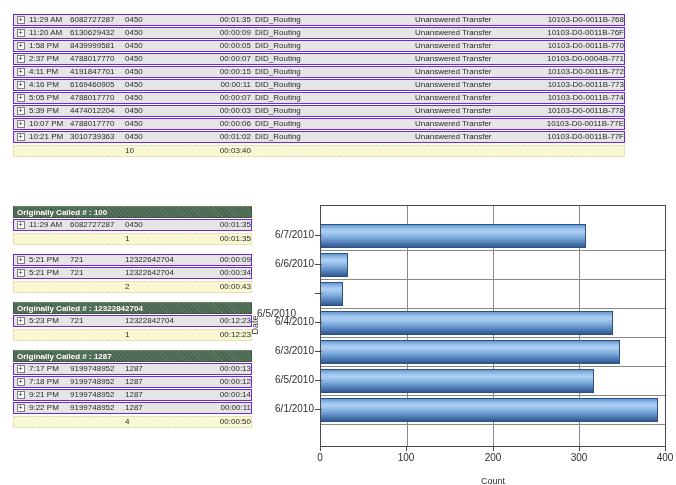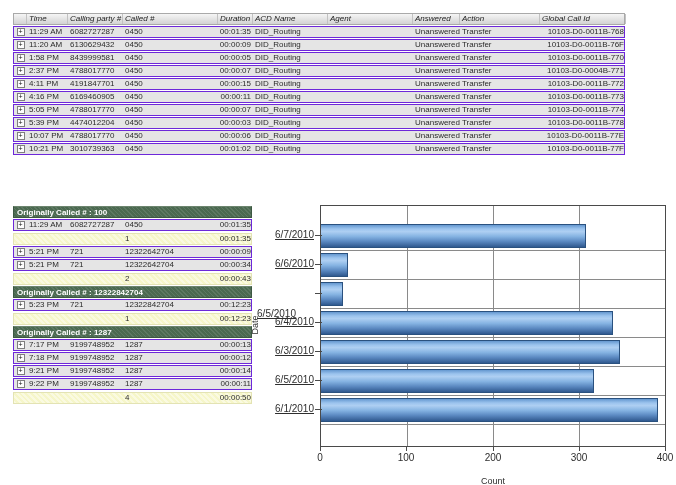--- a/index.html
+++ b/index.html
@@ -40,61 +40,49 @@
     font-size:7px;line-height:6px;text-align:center;color:#111;padding:0;cursor:pointer;
     font-family:"Liberation Sans",sans-serif;
   }
   .summary-row{
     height:12px;box-sizing:border-box;margin-top:2px;align-items:center;
     background:
       repeating-linear-gradient(45deg,rgba(255,255,255,0.45) 0 2px,rgba(0,0,0,0) 2px 4px),
       #f6f6c9;
     border:1px solid #e3e3b4;
   }
-  .group-block{margin-bottom:1px;}
+  .group-block{margin-bottom:9px;}
   
   .plot{
     position:absolute;left:320px;top:205px;width:346px;height:242px;
     box-sizing:border-box;border:1px solid #4a4a4a;background:#fff;
   }
   .gridv{position:absolute;top:0;bottom:0;width:1px;background:#8a8a8a;}
   .gridh{position:absolute;left:0;right:0;height:1px;background:#8a8a8a;}
   .bar{
     position:absolute;left:0;height:24px;box-sizing:border-box;
     border:1px solid #2a517f;border-left:none;
     background:linear-gradient(180deg,#6598d0 0%,#9cc4ee 18%,#aecff2 30%,#85b3e2 52%,#5c8ac2 74%,#30598f 100%);
   }
-  .ylab{position:absolute;width:56px;text-align:right;font-size:10px;color:#2e2e2e;height:12px;line-height:12px;text-decoration:underline;}
+  .ylab{position:absolute;width:56px;text-align:right;font-size:10px;color:#2e2e2e;height:12px;line-height:12px;}
   .ytick{position:absolute;width:7px;height:1px;background:#4a4a4a;}
   .xtick{position:absolute;width:1px;height:4px;background:#4a4a4a;}
   .xlab{position:absolute;width:40px;text-align:center;font-size:10px;color:#2e2e2e;}
   .xtitle{position:absolute;text-align:center;font-size:9px;color:#2e2e2e;margin-top:8px;}
   .ytitle{
     position:absolute;font-size:9px;color:#2e2e2e;
     transform:rotate(-90deg);transform-origin:center center;width:30px;text-align:center;
   }
 </style>
 </head>
 <body>
 
 <div id="screen">
 
   <div class="tbl">
-    <div class="hdr-row grid-main" id="hdrRow">
-        <span class="hc"></span>
-        <span class="hc">Time</span>
-        <span class="hc">Calling party #</span>
-        <span class="hc">Called #</span>
-        <span class="hc">Duration</span>
-        <span class="hc">ACD Name</span>
-        <span class="hc">Agent</span>
-        <span class="hc">Answered</span>
-        <span class="hc">Action</span>
-        <span class="hc">Global Call Id</span>
-      </div>
     <div id="mainRows">
         <div class="data-row grid-main">
           <span class="expand-cell">
             <button class="expand-btn">+</button>
           </span>
           <span class="cell">11:29 AM</span>
           <span class="cell">6082727287</span>
           <span class="cell">0450</span>
           <span class="cell num">00:01:35</span>
           <span class="cell">DID_Routing</span>
@@ -222,20 +210,27 @@
           <span class="cell">10:21 PM</span>
           <span class="cell">3010739363</span>
           <span class="cell">0450</span>
           <span class="cell num">00:01:02</span>
           <span class="cell">DID_Routing</span>
           <span class="cell"></span>
           <span class="cell">Unanswered</span>
           <span class="cell">Transfer</span>
           <span class="cell num">10103-D0-0011B-77F</span>
         </div>
+      </div>
+    <div class="summary-row grid-sub" id="mainSummary">
+        <span class="cell"></span>
+        <span class="cell"></span>
+        <span class="cell"></span>
+        <span class="cell">10</span>
+        <span class="cell num">00:03:40</span>
       </div>
   </div>
 
   <div class="sub-tables" id="subTables">
       <div class="group-block">
         <div class="green-row">Originally Called # : 100</div>
         <div class="data-row grid-sub">
           <span class="expand-cell">
             <button class="expand-btn">+</button>
           </span>

